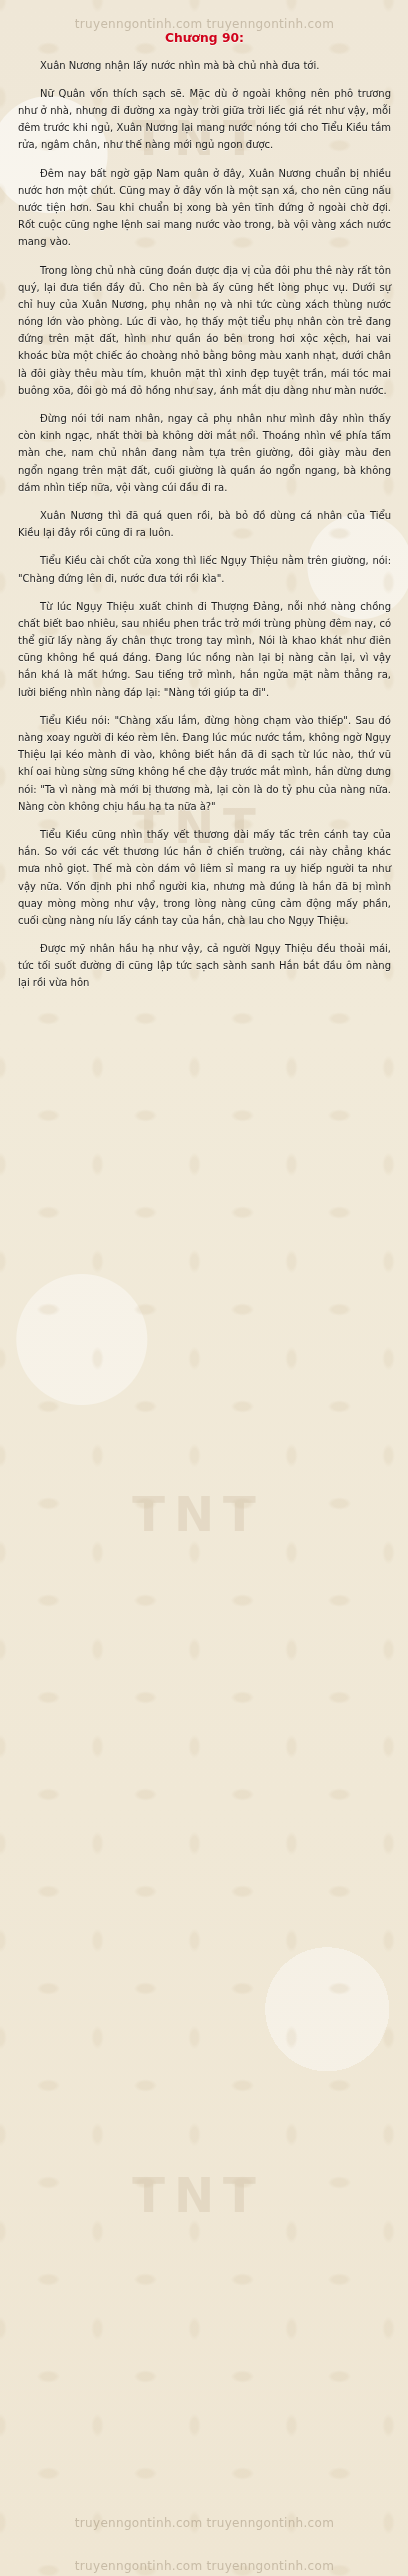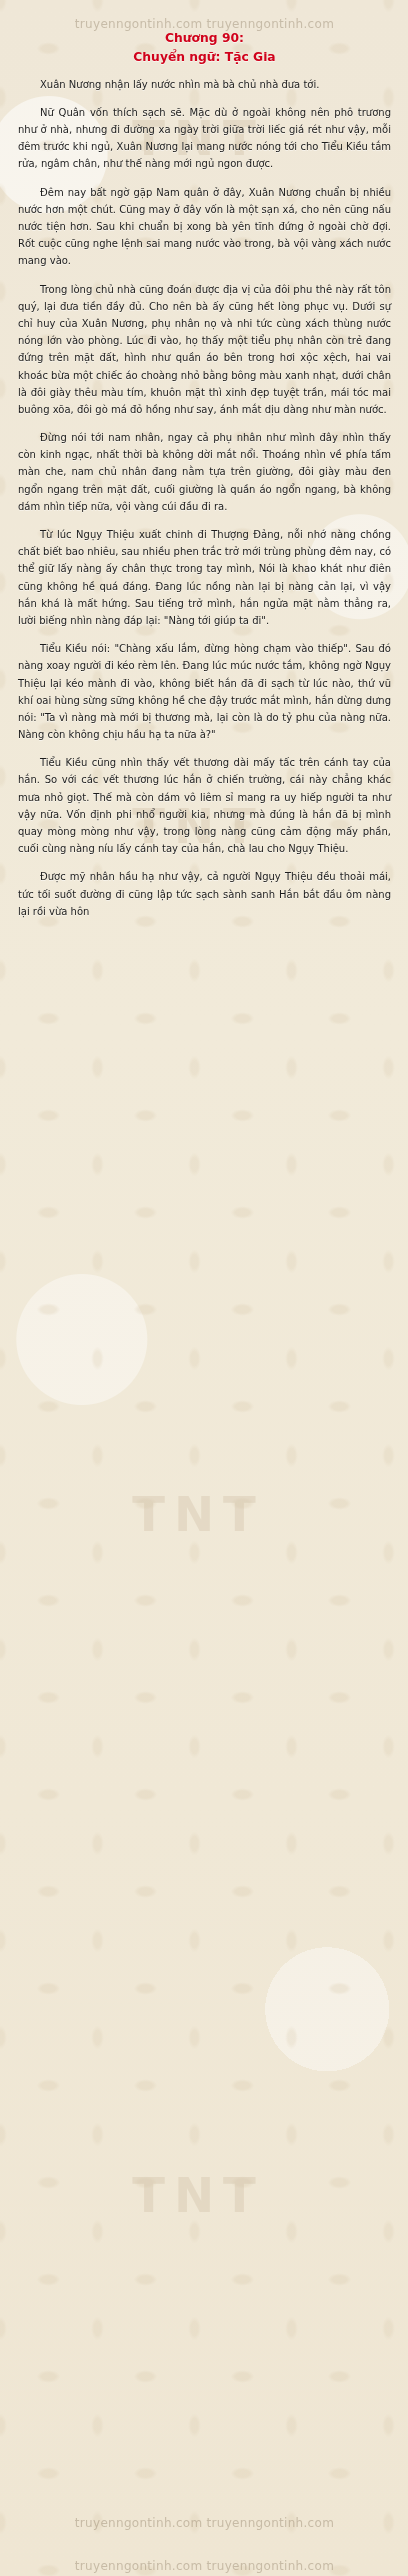--- a/index.html
+++ b/index.html
@@ -100,28 +100,29 @@
 
   <div class="big-watermark bwm-1">TNT</div>
   <div class="big-watermark bwm-2">TNT</div>
   <div class="big-watermark bwm-3">TNT</div>
   <div class="big-watermark bwm-4">TNT</div>
 
   <div class="content">
 
     <h1 class="chapter-title">
       <span class="line">Chương 90:</span>
-      <span class="line">Chuyển ngữ: Tặc Gia</span>
     </h1>
 
     <p class="para">Xuân Nương nhận lấy nước nhìn mà bà chủ nhà đưa tới.</p>
     <p class="para">Nữ Quân vốn thích sạch sẽ. Mặc dù ở ngoài không nên phô trương như ở nhà, nhưng đi đường xa ngày trời giữa trời liếc giá rét như vậy, mỗi đêm trước khi ngủ, Xuân Nương lại mang nước nóng tới cho Tiểu Kiều tắm rửa, ngâm chân, như thế nàng mới ngủ ngon được.</p>
     <p class="para">Đêm nay bất ngờ gặp Nam quân ở đây, Xuân Nương chuẩn bị nhiều nước hơn một chút. Cũng may ở đây vốn là một sạn xá, cho nên cũng nấu nước tiện hơn. Sau khi chuẩn bị xong bà yên tĩnh đứng ở ngoài chờ đợi. Rốt cuộc cũng nghe lệnh sai mang nước vào trong, bà vội vàng xách nước mang vào.</p>
     <p class="para">Trong lòng chủ nhà cũng đoán được địa vị của đôi phu thê này rất tôn quý, lại đưa tiền đầy đủ. Cho nên bà ấy cũng hết lòng phục vụ. Dưới sự chỉ huy của Xuân Nương, phụ nhân nọ và nhi tức cùng xách thùng nước nóng lớn vào phòng. Lúc đi vào, họ thấy một tiểu phụ nhân còn trẻ đang đứng trên mặt đất, hình như quần áo bên trong hơi xộc xệch, hai vai khoác bừa một chiếc áo choàng nhỏ bằng bông màu xanh nhạt, dưới chân là đôi giày thêu màu tím, khuôn mặt thì xinh đẹp tuyệt trần, mái tóc mai buông xõa, đôi gò má đỏ hồng như say, ánh mắt dịu dàng như màn nước.</p>
     <p class="para">Đừng nói tới nam nhân, ngay cả phụ nhân như mình đây nhìn thấy còn kinh ngạc, nhất thời bà không dời mắt nổi. Thoáng nhìn về phía tấm màn che, nam chủ nhân đang nằm tựa trên giường, đôi giày màu đen ngổn ngang trên mặt đất, cuối giường là quần áo ngổn ngang, bà không dám nhìn tiếp nữa, vội vàng cúi đầu đi ra.</p>
+    <p class="para">Xuân Nương thì đã quá quen rồi, bà bỏ đồ dùng cá nhân của Tiểu Kiều lại đây rồi cũng đi ra luôn.</p>
+    <p class="para">Tiểu Kiều cài chốt cửa xong thì liếc Ngụy Thiệu nằm trên giường, nói: "Chàng đứng lên đi, nước đưa tới rồi kìa".</p>
     <p class="para">Từ lúc Ngụy Thiệu xuất chinh đi Thượng Đảng, nỗi nhớ nàng chồng chất biết bao nhiêu, sau nhiều phen trắc trở mới trùng phùng đêm nay, có thể giữ lấy nàng ấy chân thực trong tay mình, Nói là khao khát như điên cũng không hề quá đáng. Đang lúc nồng nàn lại bị nàng cản lại, vì vậy hắn khá là mất hứng. Sau tiếng trở mình, hắn ngửa mặt nằm thẳng ra, lười biếng nhìn nàng đáp lại: "Nàng tới giúp ta đi".</p>
     <p class="para">Tiểu Kiều nói: "Chàng xấu lắm, đừng hòng chạm vào thiếp". Sau đó nàng xoay người đi kéo rèm lên. Đang lúc múc nước tắm, không ngờ Ngụy Thiệu lại kéo mành đi vào, không biết hắn đã đi sạch từ lúc nào, thứ vũ khí oai hùng sừng sững không hề che đậy trước mắt mình, hắn dừng dưng nói: "Ta vì nàng mà mới bị thương mà, lại còn là do tỷ phu của nàng nữa. Nàng còn không chịu hầu hạ ta nữa à?"</p>
     <p class="para">Tiểu Kiều cũng nhìn thấy vết thương dài mấy tấc trên cánh tay của hắn. So với các vết thương lúc hắn ở chiến trường, cái này chẳng khác mưa nhỏ giọt. Thế mà còn dám vô liêm sỉ mang ra uy hiếp người ta như vậy nữa. Vốn định phi nhổ người kia, nhưng mà đúng là hắn đã bị mình quay mòng mòng như vậy, trong lòng nàng cũng cảm động mấy phần, cuối cùng nàng níu lấy cánh tay của hắn, chà lau cho Ngụy Thiệu.</p>
     <p class="para">Được mỹ nhân hầu hạ như vậy, cả người Ngụy Thiệu đều thoải mái, tức tối suốt đường đi cũng lập tức sạch sành sanh Hắn bắt đầu ôm nàng lại rồi vừa hôn</p>
 
   </div>
 
   <div class="watermark-band wm-2">truyenngontinh.com   truyenngontinh.com</div>
   <div class="watermark-band wm-3">truyenngontinh.com   truyenngontinh.com</div>
 

